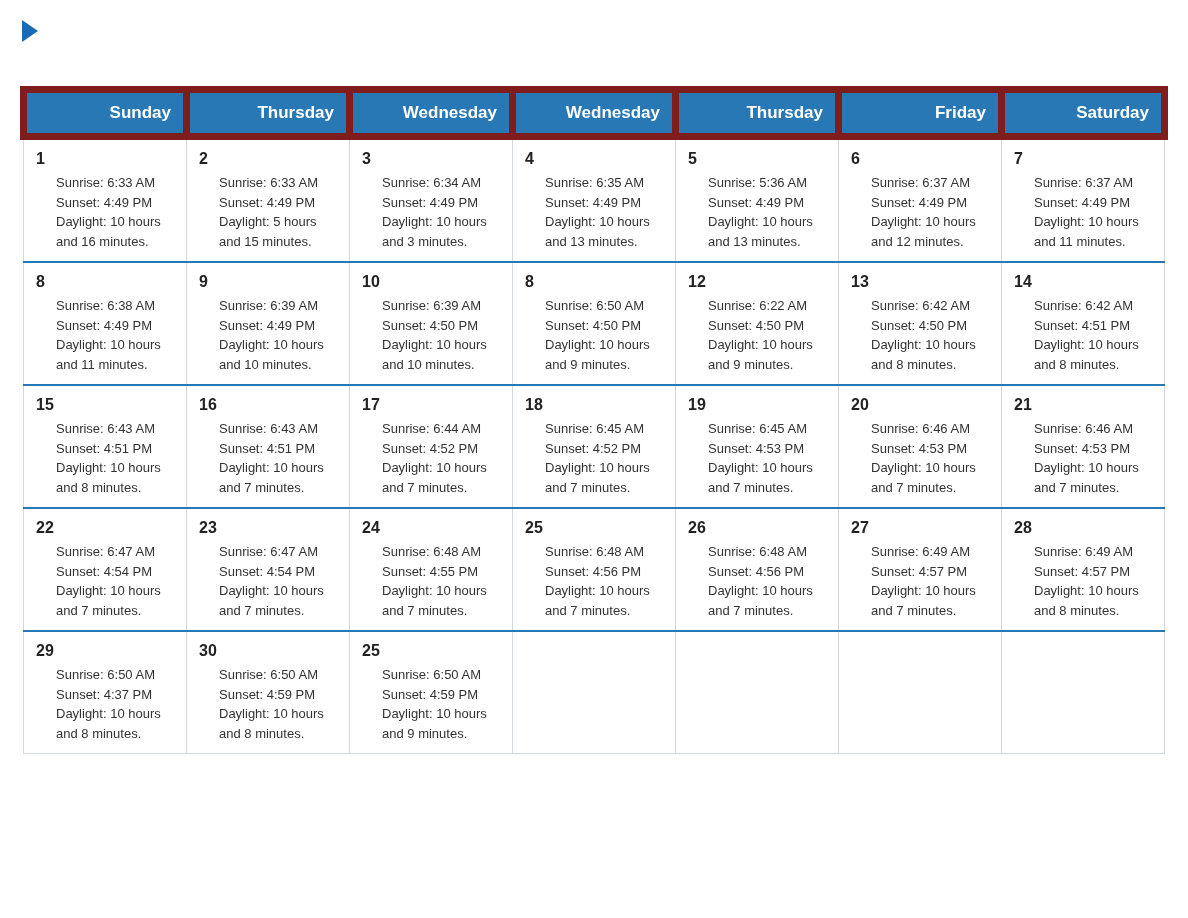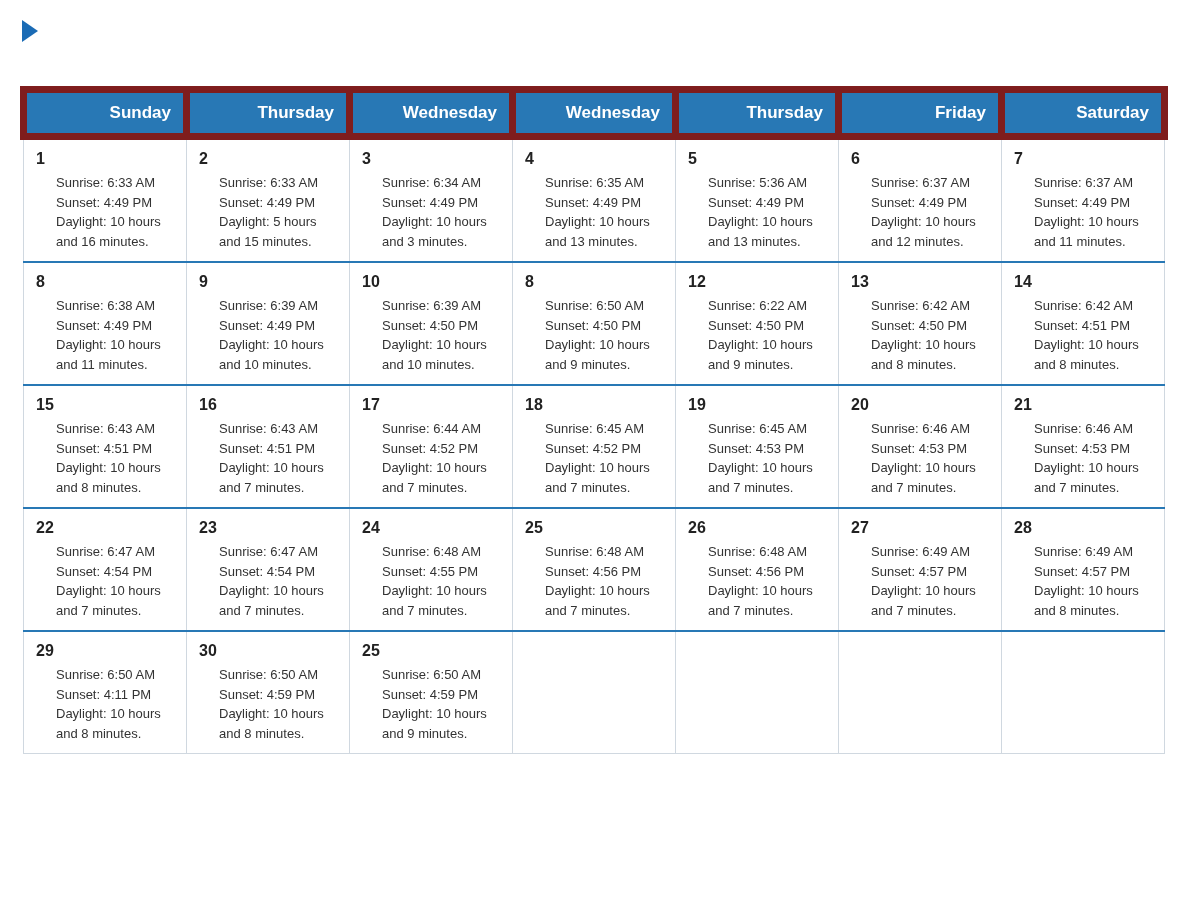--- a/index.html
+++ b/index.html
@@ -367,21 +367,21 @@
             <span>Sunset: 4:57 PM</span><br>
             <span>Daylight: 10 hours and 8 minutes.</span>
           </div>
         </td>
       </tr>
       <tr>
         <td>
           <span class="day-number">29</span>
           <div class="day-info">
             <span>Sunrise: 6:50 AM</span><br>
-            <span>Sunset: 4:11 PM</span><br>
+            <span>Sunset: 4:37 PM</span><br>
             <span>Daylight: 10 hours and 8 minutes.</span>
           </div>
         </td>
         <td>
           <span class="day-number">30</span>
           <div class="day-info">
             <span>Sunrise: 6:50 AM</span><br>
             <span>Sunset: 4:59 PM</span><br>
             <span>Daylight: 10 hours and 8 minutes.</span>
           </div>

